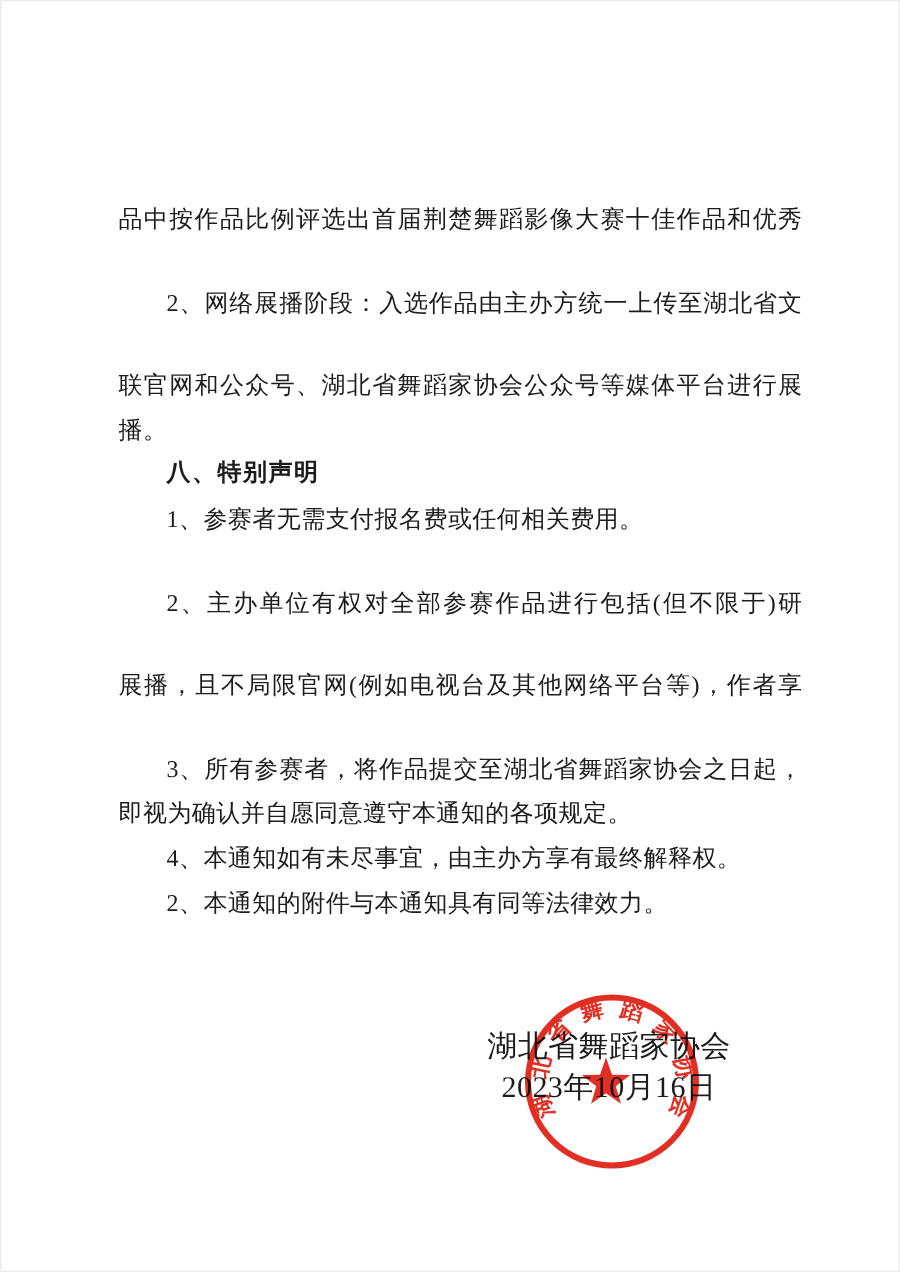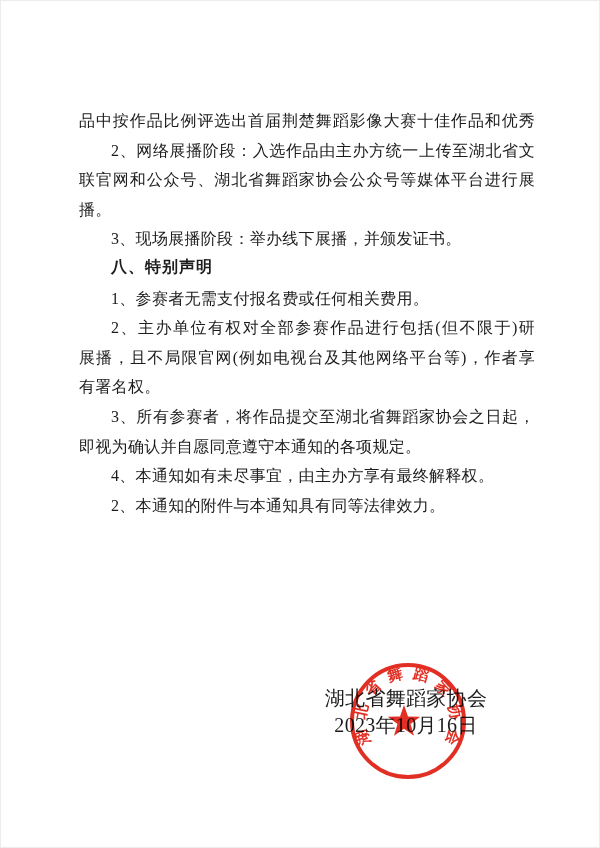--- a/index.html
+++ b/index.html
@@ -22,20 +22,21 @@
     height:29.6px; line-height:29.6px;
     font-size:16px;
     letter-spacing:0.3px;
     white-space:nowrap;
   }
   .just {
     white-space:normal;
     text-align:justify;
     text-align-last:justify;
     text-justify:inter-character;
+    margin-top:26px;
   }
   .indent { padding-left:32px; }
   .bold {
     font-weight:bold;
     font-family:Liberation Mono, monospace;
     letter-spacing:1px;
   }
 
   
   .attachments { position:absolute; left:107px; top:601px; width:440px; }
@@ -83,26 +84,24 @@
 </head>
 <body>
 
 <div class="page">
 
   <div class="body-text">
     <div class="line just">品中按作品比例评选出首届荆楚舞蹈影像大赛十佳作品和优秀</div>
     <div class="line indent just">2、网络展播阶段：入选作品由主办方统一上传至湖北省文</div>
     <div class="line just">联官网和公众号、湖北省舞蹈家协会公众号等媒体平台进行展</div>
     <div class="line">播。</div>
-    <div class="line indent">3、现场展播阶段：举办线下展播，并颁发证书。</div>
     <div class="line indent bold">八、特别声明</div>
     <div class="line indent">1、参赛者无需支付报名费或任何相关费用。</div>
     <div class="line indent just">2、主办单位有权对全部参赛作品进行包括(但不限于)研</div>
     <div class="line just">展播，且不局限官网(例如电视台及其他网络平台等)，作者享</div>
-    <div class="line">有署名权。</div>
     <div class="line indent just">3、所有参赛者，将作品提交至湖北省舞蹈家协会之日起，</div>
     <div class="line">即视为确认并自愿同意遵守本通知的各项规定。</div>
     <div class="line indent">4、本通知如有未尽事宜，由主办方享有最终解释权。</div>
     <div class="line indent">2、本通知的附件与本通知具有同等法律效力。</div>
   </div>
 
 
   <div class="signature">
     <div class="sig-line">湖北省舞蹈家协会</div>
     <div class="sig-line">2023年10月16日</div>

